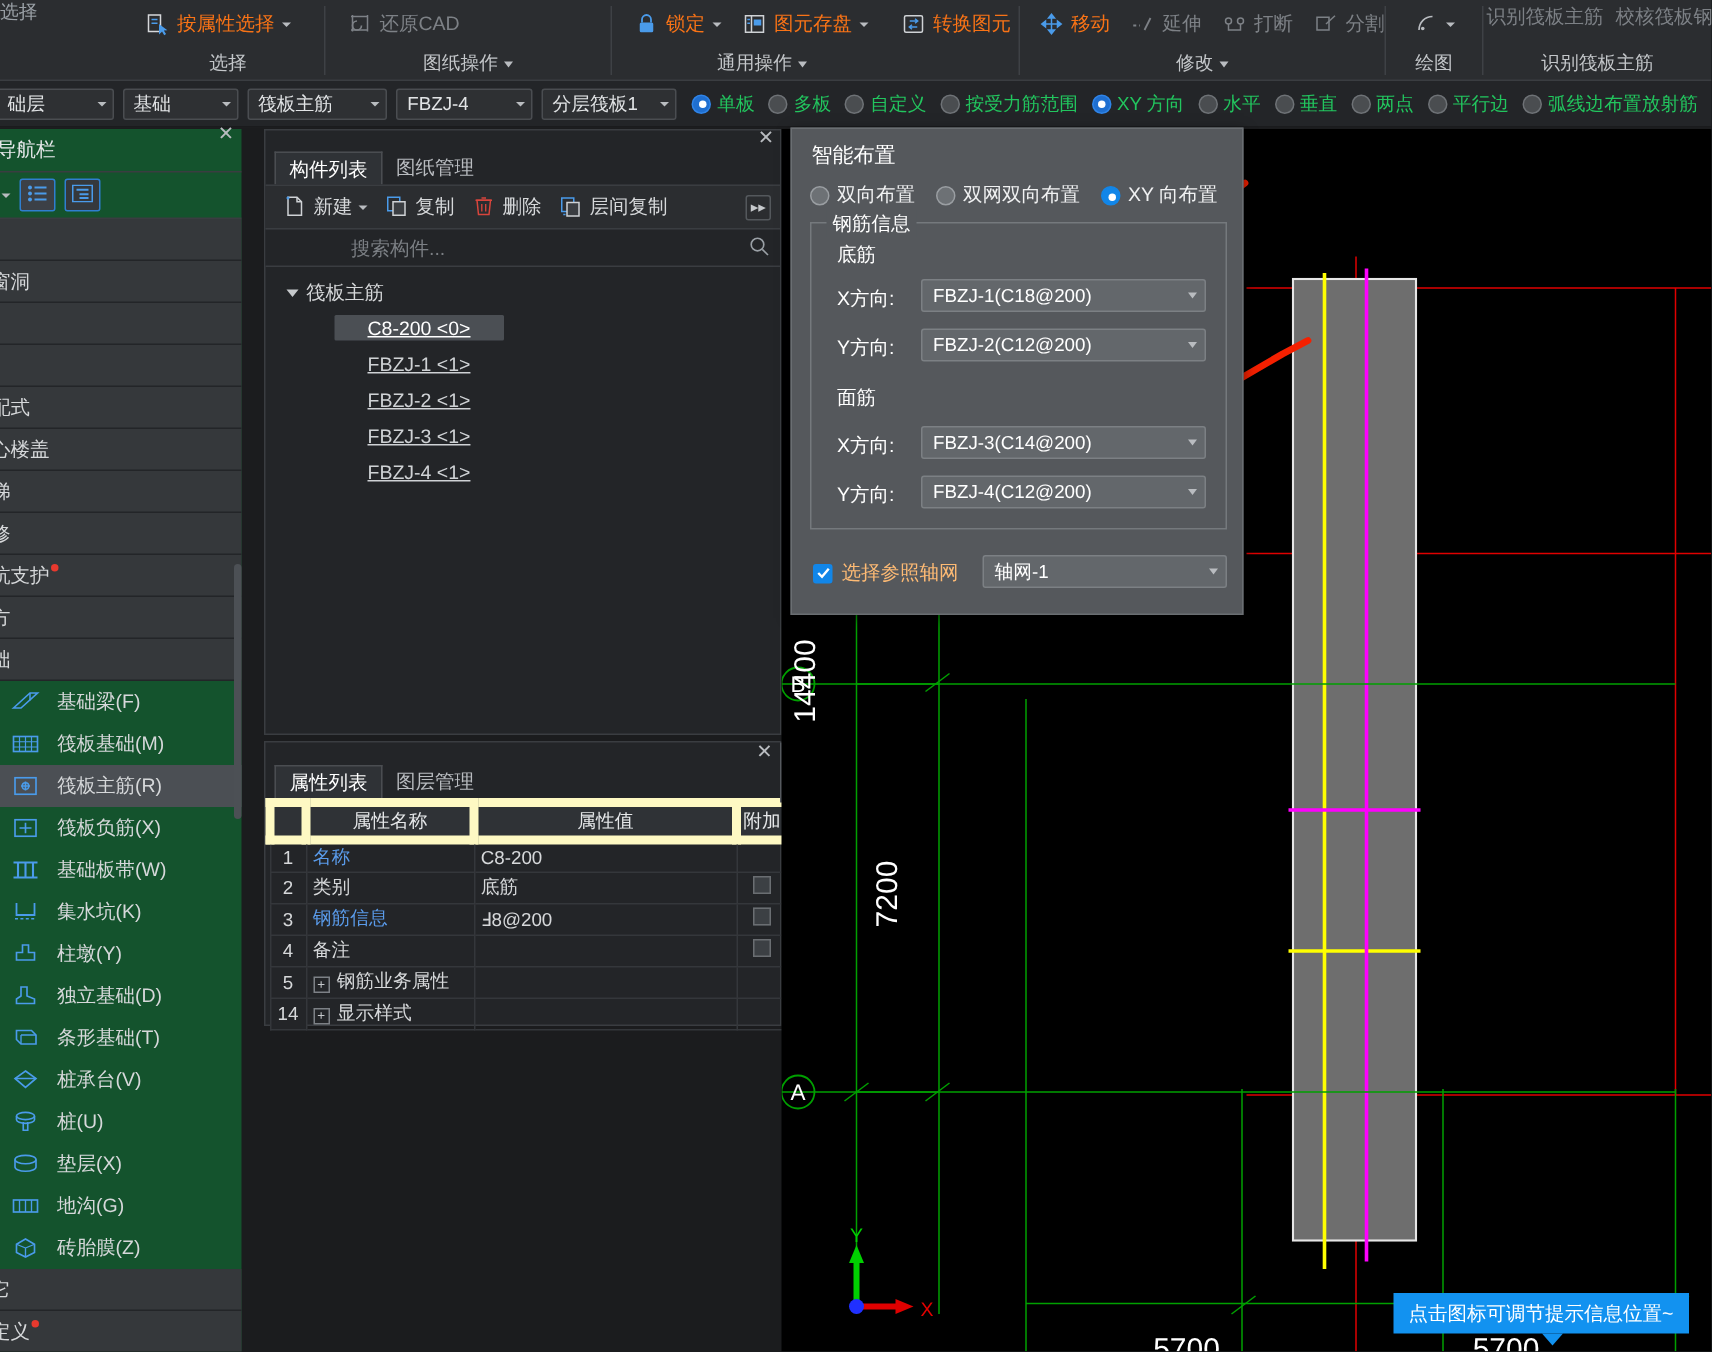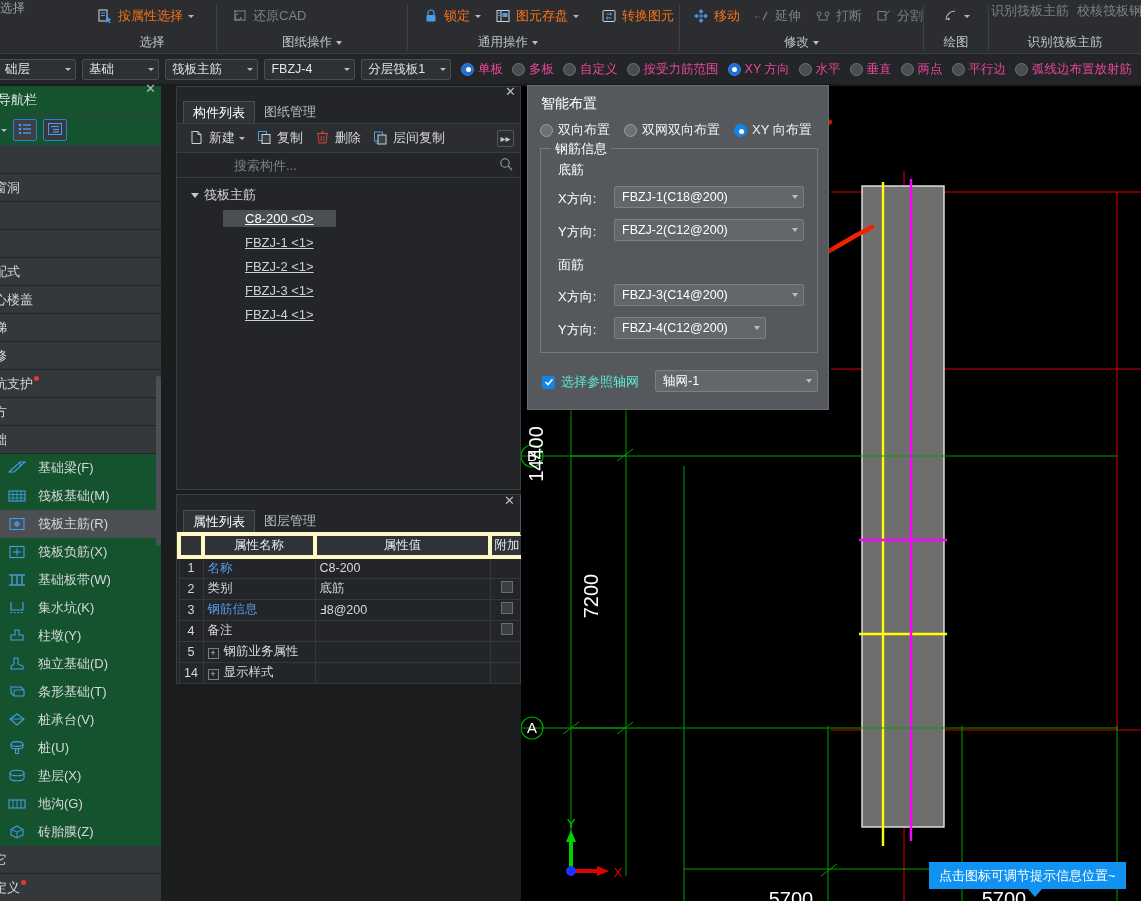--- a/index.html
+++ b/index.html
@@ -29,21 +29,21 @@
   
   #topleft-partial{position:absolute;left:0;top:0;font-size:12.5px;color:#9aa0a6;}
 
   
   #optbar{position:absolute;left:0;top:54px;width:1141px;height:31px;background:#232528;
           display:flex;align-items:center;padding-left:0;border-bottom:1px solid #1a1b1d;}
   .combo{height:21px;background:#2e3033;border:1px solid #4a4d51;border-radius:2px;
          display:flex;align-items:center;padding:0 4px 0 6px;font-size:12.5px;color:#e2e4e6;
          margin-right:6px;justify-content:space-between;}
   .combo span.v{overflow:hidden;white-space:nowrap;}
-  .radio-item{display:flex;align-items:center;gap:4px;margin-right:9px;font-size:12.5px;color:#ec4899;white-space:nowrap;}
+  .radio-item{display:flex;align-items:center;gap:4px;margin-right:9px;font-size:12.5px;color:#22c55e;white-space:nowrap;}
   .rdo{width:13px;height:13px;border-radius:50%;border:1px solid #6e7276;background:#4a4d50;
        display:inline-block;position:relative;flex:0 0 13px;}
   .rdo.on{background:#1f6fd0;border-color:#2f84e8;}
   .rdo.on:after{content:"";position:absolute;left:3.5px;top:3.5px;width:5px;height:5px;border-radius:50%;background:#fff;}
 
   
   #leftnav{position:absolute;left:0;top:86px;width:161px;height:815px;background:#14532d;}
   #nav-title{height:28px;display:flex;align-items:center;padding-left:4px;font-size:13px;color:#e6e8ea;}
   #nav-close{position:absolute;right:5px;top:-5px;color:#b9bcc0;font-size:13px;}
   #nav-tools{height:32px;border-top:1px solid #3a3d41;border-bottom:1px solid #3a3d41;
@@ -89,21 +89,21 @@
   .tree-item.sel .chip{background:#4b4f54;color:#ffffff;}
 
   
   #prop{position:absolute;left:176px;top:494px;width:345px;height:190px;background:#232528;
         border:1px solid #3a3d41;}
   #prop-head{height:13px;position:relative;}
   #prop-close{position:absolute;right:5px;top:-2px;font-size:13px;color:#b9bcc0;}
   #prop-scroll{position:absolute;right:-4px;top:0;width:4px;height:40px;background:#55595e;}
   table.ptab{width:100%;border-collapse:collapse;font-size:12.5px;table-layout:fixed;}
   table.ptab th{background:#2f3236;color:#e6e8ea;height:21px;font-weight:normal;
-                border:4px solid #fef9c3;font-size:12.5px;}
+                border:6px solid #fef9c3;font-size:12.5px;}
   table.ptab td{height:21px;border:1px solid #34373b;color:#d6d8da;padding:0 4px;}
   td.idx{text-align:center;color:#c0c3c6;width:24px;background:#232528;}
   td.pname{width:112px;}
   td.pname.blue{color:#5a9bea;margin-left:21px;}
   td.pval{width:175px;}
   td.padd{width:34px;text-align:center;}
   .ckbox{width:12px;height:12px;border:1px solid #6a6e72;background:#3c4044;display:inline-block;}
   .expander{width:11px;height:11px;border:1px solid #7d8186;display:inline-flex;align-items:center;
             justify-content:center;font-size:9px;line-height:9px;color:#c6c9cc;margin-right:5px;
             position:relative;top:1px;}
@@ -123,21 +123,21 @@
   .drd.on:after{content:"";position:absolute;left:4px;top:4px;width:5px;height:5px;border-radius:50%;background:#fff;}
   #fs{position:absolute;left:12px;top:62px;width:278px;height:205px;border:1px solid #75797d;}
   #fs-legend{position:absolute;left:10px;top:-9px;background:#55585c;padding:0 4px;font-size:13px;color:#ffffff;}
   .grp-label{position:absolute;font-size:13px;color:#ffffff;}
   .fld-label{position:absolute;font-size:13px;color:#ffffff;}
   .dcombo{position:absolute;height:22px;background:#63676b;border:1px solid #7c8084;border-radius:2px;
           display:flex;align-items:center;justify-content:space-between;padding:0 5px 0 7px;
           font-size:12.5px;color:#ffffff;}
   .dcombo .car{width:0;height:0;border-left:3.5px solid transparent;border-right:3.5px solid transparent;
                border-top:4px solid #b9bcc0;}
-  #axis-check{position:absolute;left:14px;top:287px;display:flex;align-items:center;gap:6px;font-size:13px;color:#5eead4;}
+  #axis-check{position:absolute;left:14px;top:287px;display:flex;align-items:center;gap:6px;font-size:13px;color:#fdba74;}
   .cbx{width:13px;height:13px;background:#1286e8;border:1px solid #1286e8;border-radius:2px;
        display:flex;align-items:center;justify-content:center;}
   .cbx svg{display:block;}
   #axis-combo{position:absolute;left:127px;top:284px;width:163px;}
 
   
   #tooltip{position:absolute;left:929px;top:862px;height:27px;background:#1292f0;color:#fff;
            display:flex;align-items:center;padding:0 10px;font-size:13px;white-space:nowrap;}
   #tooltip-tail{position:absolute;left:1028px;top:889px;width:0;height:0;
                 border-left:7px solid transparent;border-right:7px solid transparent;
@@ -848,21 +848,21 @@
         <i class="car"></i>
     </div>
 
     <span class="grp-label" style="left:17px;top:107px;">面筋</span>
     <span class="fld-label" style="left:17px;top:139px;">X方向:</span>
     <div class="dcombo" style="left:73px;top:135px;width:190px;">
       <span>FBZJ-3(C14@200)</span>
         <i class="car"></i>
     </div>
     <span class="fld-label" style="left:17px;top:172px;">Y方向:</span>
-    <div class="dcombo" style="left:73px;top:168px;width:152px;">
+    <div class="dcombo" style="left:73px;top:168px;width:190px;">
       <span>FBZJ-4(C12@200)</span>
         <i class="car"></i>
     </div>
   </div>
 
   <label id="axis-check">
     <i class="cbx">
         <svg width="10" height="10" viewBox="0 0 10 10">
           <path d="M1.5 5 L4 7.5 L8.5 2.2" fill="none" stroke="#ffffff" stroke-width="1.6"></path>
         </svg>

